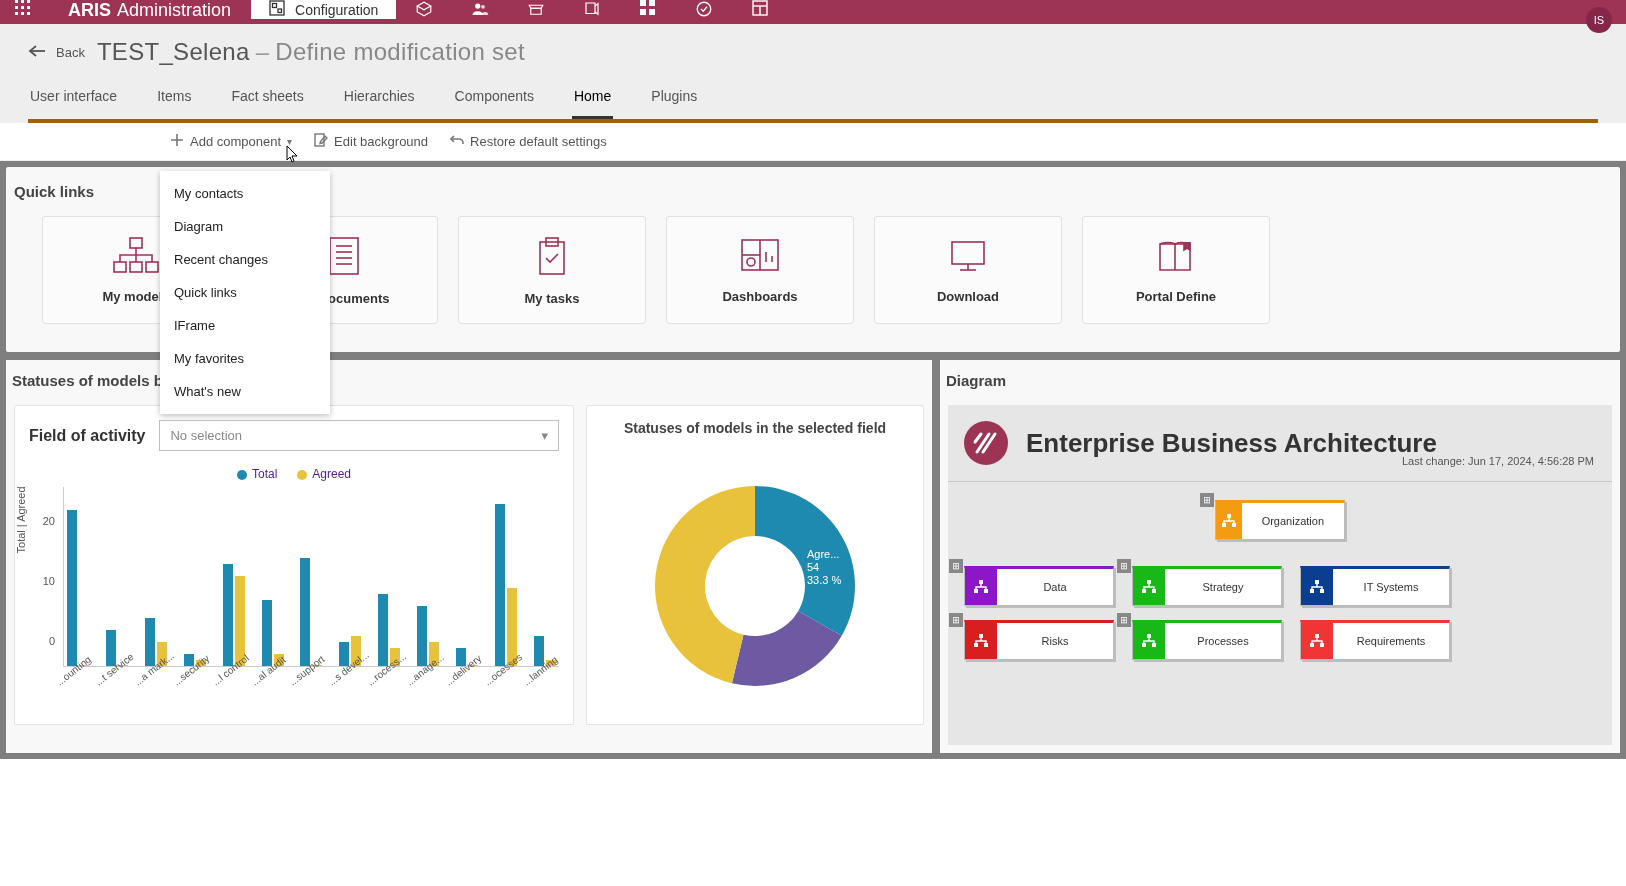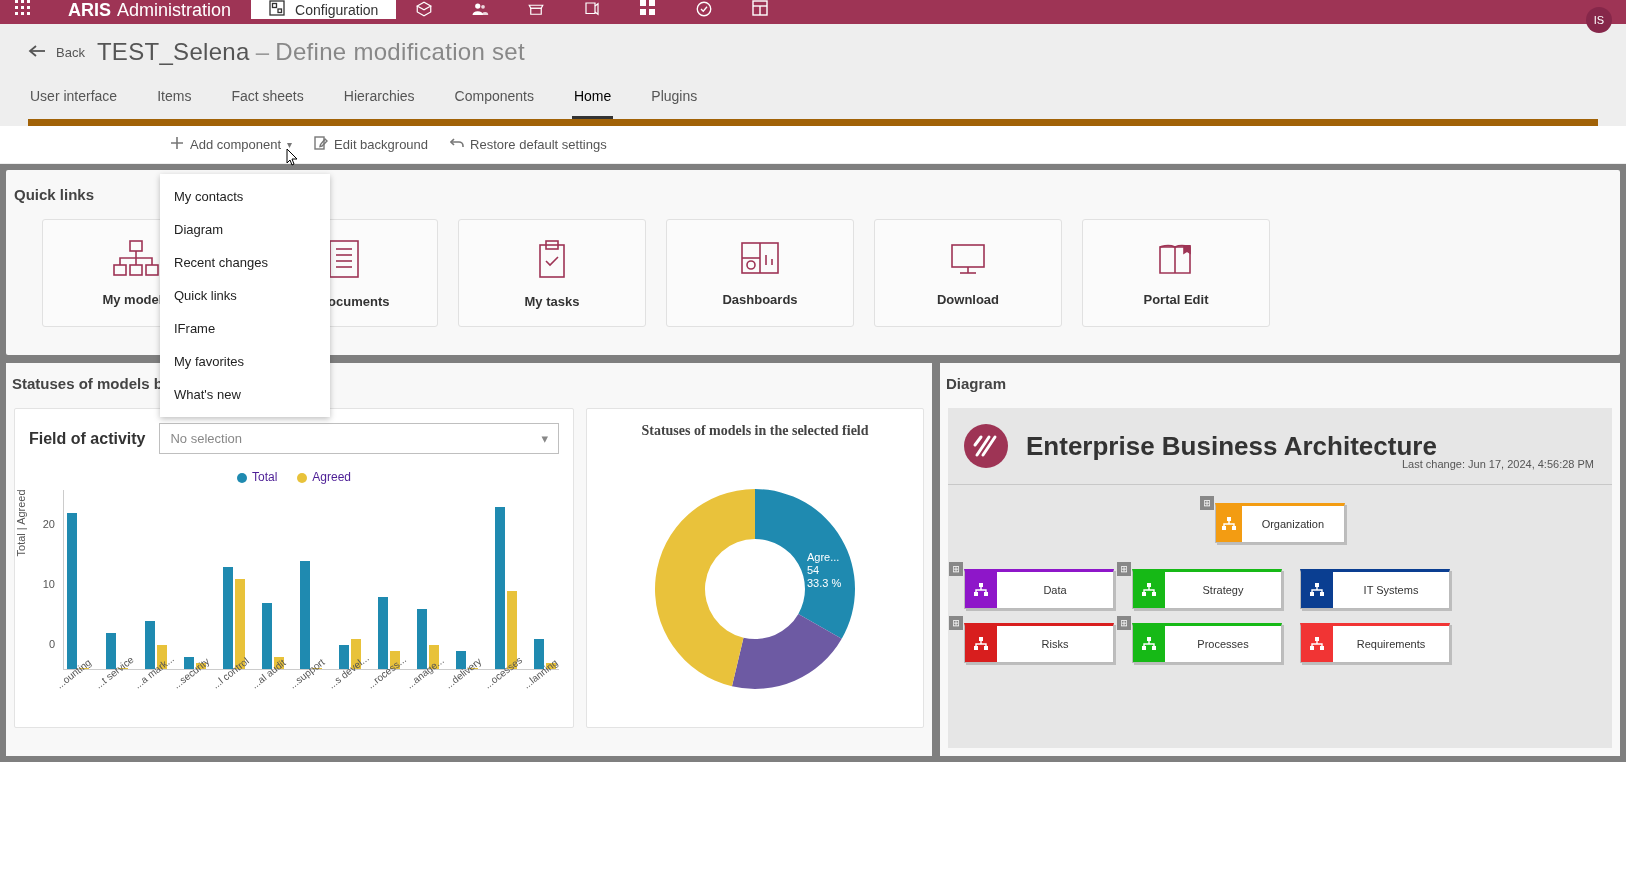--- a/index.html
+++ b/index.html
@@ -64,21 +64,21 @@
   }
   .breadcrumb-row .back{
     display:flex;align-items:center;gap:8px;color:#555;font-size:13px;
   }
   .breadcrumb-row .title{
     font-size:24px;font-weight:400;color:#555;letter-spacing:.3px;
   }
   .breadcrumb-row .title .sep{color:#999;margin:0 6px;}
   .breadcrumb-row .title .sub{color:#888;}
   .subtabs{
-    display:flex;gap:36px;border-bottom:7px solid #a16207;
+    display:flex;gap:36px;border-bottom:4px solid #a16207;
   }
   .subtabs .stab{
     padding:12px 2px;color:#555;font-size:14px;
   }
   .subtabs .stab.active{
     color:#000;border-bottom:3px solid #333;font-weight:500;
   }
 
   
   .toolbar-wrap{
@@ -153,21 +153,21 @@
     position:absolute;left:-44px;top:50%;transform:rotate(-90deg) translateX(50%);
     transform-origin:left top;font-size:11px;color:#555;white-space:nowrap;
   }
   .ytick{position:absolute;right:2px;font-size:11px;color:#555;transform:translateY(-50%);}    
   .bars{position:absolute;left:4px;right:0;bottom:20px;top:0;display:flex;align-items:flex-end;gap:10px;border-left:1px solid #ccc;border-bottom:1px solid #ccc;}
   .bgroup{flex:1;display:flex;align-items:flex-end;justify-content:center;gap:2px;position:relative;}
   .bgroup .b1{width:10px;background:var(--blue);}
   .bgroup .b2{width:10px;background:var(--yellow);}
   .bgroup .xlab{position:absolute;bottom:-24px;left:50%;transform:translateX(-40%) rotate(-38deg);transform-origin:left top;font-size:10px;color:#555;white-space:nowrap;width:60px;overflow:hidden;text-overflow:ellipsis;}
 
-  .pie-title{font-size:14px;font-weight:600;color:#444;text-align:center;margin-bottom:20px;font-family:Liberation Serif, serif;}
+  .pie-title{font-size:14px;font-weight:600;color:#444;text-align:center;margin-bottom:20px;}
   .donut-wrap{position:relative;width:280px;height:240px;margin:0 auto;}
   .donut-label{position:absolute;font-size:11px;color:#fff;line-height:1.2;}
 
   
   .diagram-content{
     background:#e6e6e6;margin:0 8px 8px 8px;padding:16px;height:340px;position:relative;
   }
   .diagram-head{display:flex;align-items:center;gap:18px;margin-bottom:16px;}
   .diagram-head .logo{
     width:44px;height:44px;border-radius:50%;background:var(--brand);
@@ -406,21 +406,21 @@
         </div>
         <div class="ql-card">
           <span><svg width="44" height="40" viewBox="0 0 44 40">
               <g fill="none" stroke="var(--brand)" stroke-width="1.6">
                 <path d="M6 8h30v26H6z"></path>
                 <path d="M6 8c0 0 8-3 15 0 7-3 15 0 15 0"></path>
                 <line x1="21" y1="8" x2="21" y2="34"></line>
                 <path d="M30 6v8l3-2 3 2V6" fill="var(--brand)"></path>
               </g>
             </svg></span>
-          <div class="ql-label">Portal Edit</div>
+          <div class="ql-label">Portal Define</div>
         </div>
       </div>
   </div>
 
   <div class="bottom-row">
     <div class="left-panel">
       <div class="panel-title">Statuses of models by field of activity</div>
       <div class="chart-area">
 
         <div class="chart-box bar-box">

